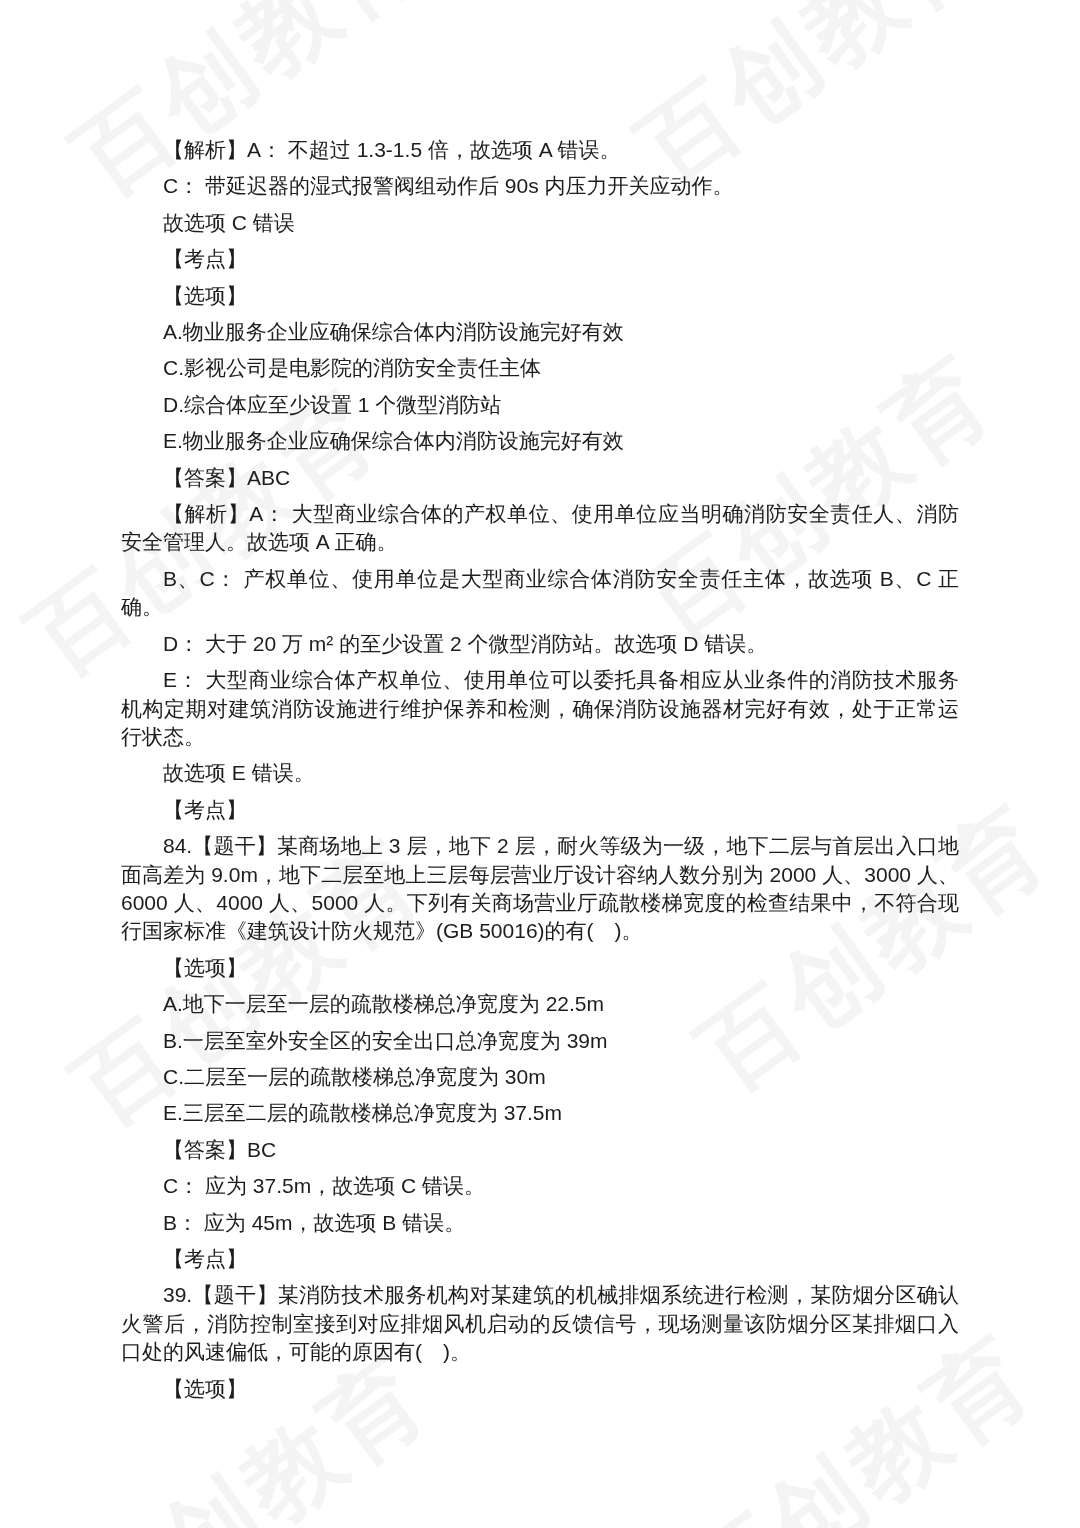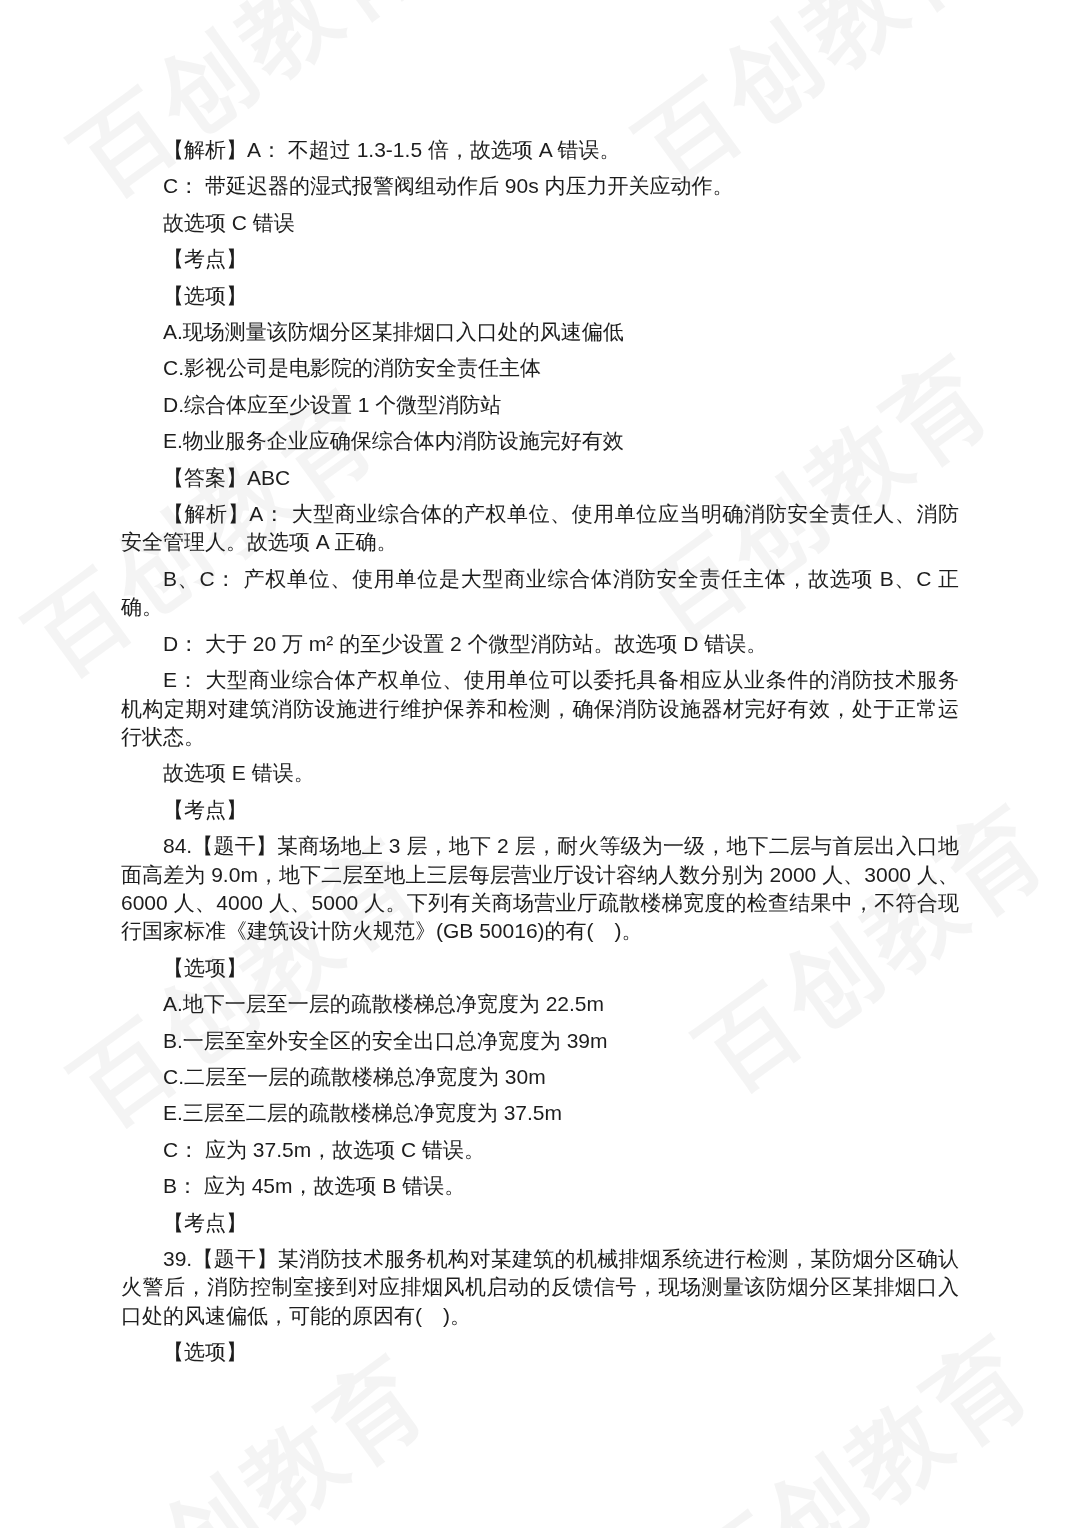--- a/index.html
+++ b/index.html
@@ -61,37 +61,38 @@
     <span class="wm" style="left:255px; top:1500px;">百创教育</span>
     <span class="wm" style="left:860px; top:1480px;">百创教育</span>
   </div>
 
   <div class="content">
       <p class="para">【解析】A： 不超过 1.3-1.5 倍，故选项 A 错误。</p>
       <p class="para">C： 带延迟器的湿式报警阀组动作后 90s 内压力开关应动作。</p>
       <p class="para">故选项 C 错误</p>
       <p class="para">【考点】</p>
       <p class="para">【选项】</p>
-      <p class="para">A.现场测量该防烟分区某排烟口入口处的风速偏低</p>
+      <p class="para">A.物业服务企业应确保综合体内消防设施完好有效</p>
       <p class="para">C.影视公司是电影院的消防安全责任主体</p>
       <p class="para">D.综合体应至少设置 1 个微型消防站</p>
       <p class="para">E.物业服务企业应确保综合体内消防设施完好有效</p>
       <p class="para">【答案】ABC</p>
       <p class="para">【解析】A： 大型商业综合体的产权单位、使用单位应当明确消防安全责任人、消防安全管理人。故选项 A 正确。</p>
       <p class="para">B、C： 产权单位、使用单位是大型商业综合体消防安全责任主体，故选项 B、C 正确。</p>
       <p class="para">D： 大于 20 万 m² 的至少设置 2 个微型消防站。故选项 D 错误。</p>
       <p class="para">E： 大型商业综合体产权单位、使用单位可以委托具备相应从业条件的消防技术服务机构定期对建筑消防设施进行维护保养和检测，确保消防设施器材完好有效，处于正常运行状态。</p>
       <p class="para">故选项 E 错误。</p>
       <p class="para">【考点】</p>
       <p class="para">84.【题干】某商场地上 3 层，地下 2 层，耐火等级为一级，地下二层与首层出入口地面高差为 9.0m，地下二层至地上三层每层营业厅设计容纳人数分别为 2000 人、3000 人、6000 人、4000 人、5000 人。下列有关商场营业厅疏散楼梯宽度的检查结果中，不符合现行国家标准《建筑设计防火规范》(GB 50016)的有(　)。</p>
       <p class="para">【选项】</p>
       <p class="para">A.地下一层至一层的疏散楼梯总净宽度为 22.5m</p>
       <p class="para">B.一层至室外安全区的安全出口总净宽度为 39m</p>
       <p class="para">C.二层至一层的疏散楼梯总净宽度为 30m</p>
       <p class="para">E.三层至二层的疏散楼梯总净宽度为 37.5m</p>
+      <p class="para">【答案】BC</p>
       <p class="para">C： 应为 37.5m，故选项 C 错误。</p>
       <p class="para">B： 应为 45m，故选项 B 错误。</p>
       <p class="para">【考点】</p>
       <p class="para">39.【题干】某消防技术服务机构对某建筑的机械排烟系统进行检测，某防烟分区确认火警后，消防控制室接到对应排烟风机启动的反馈信号，现场测量该防烟分区某排烟口入口处的风速偏低，可能的原因有(　)。</p>
       <p class="para">【选项】</p>
     </div>
 
 </div>
 
 </body></html>

